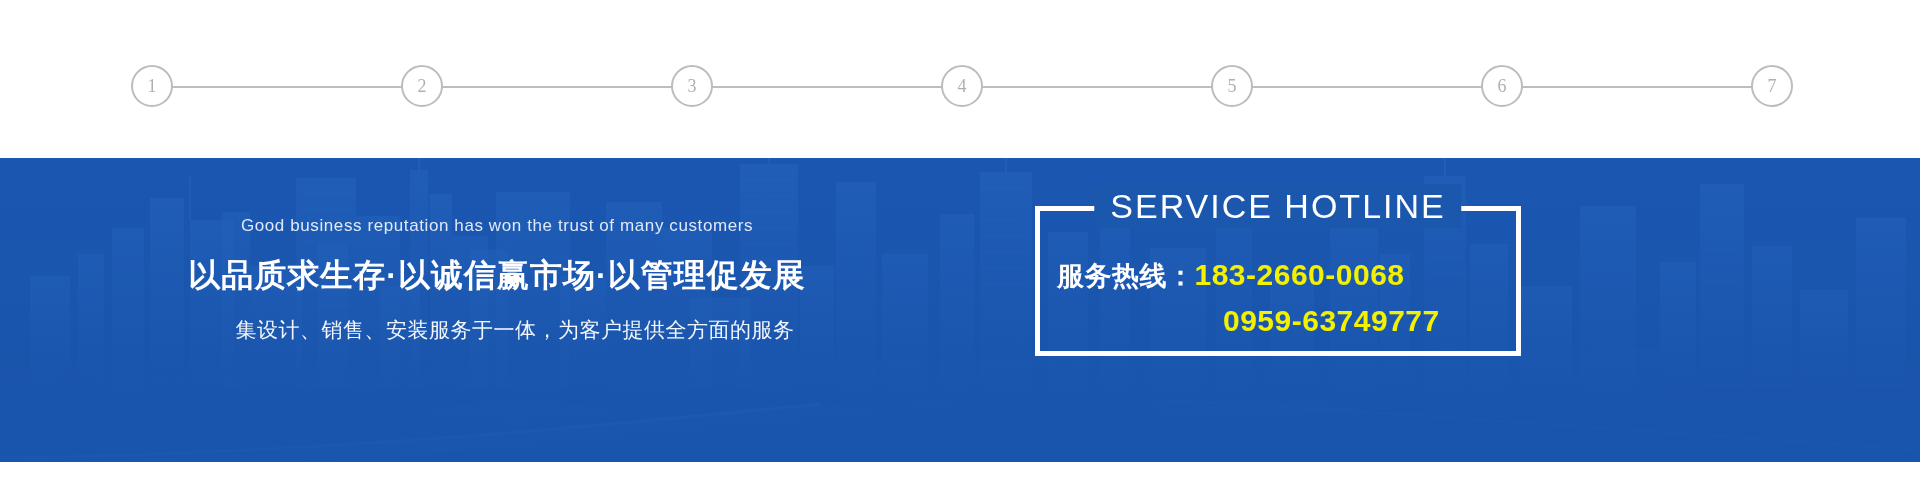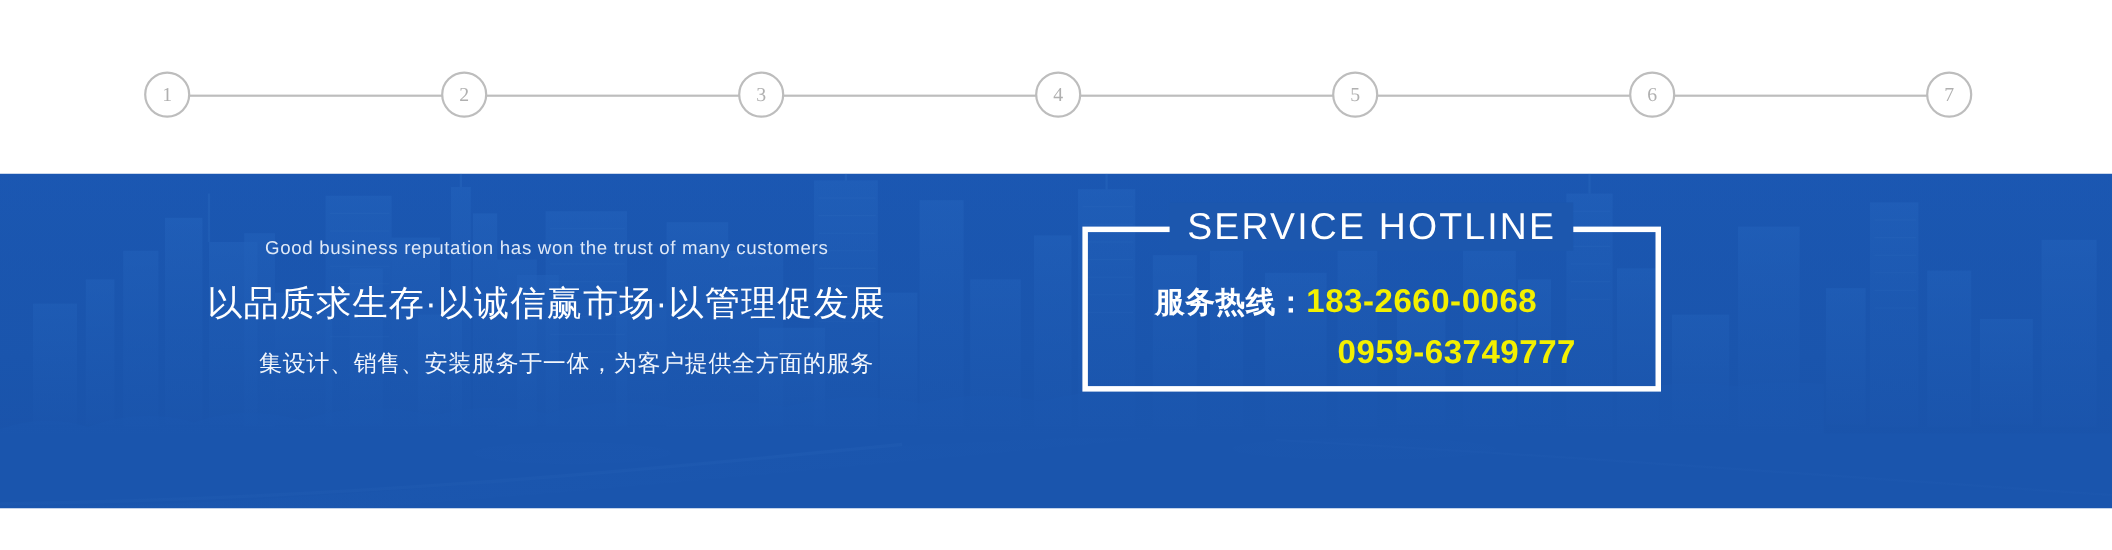--- a/index.html
+++ b/index.html
@@ -48,46 +48,46 @@
   .slogan {
     position:absolute; left:0px; top:58px; width:950px;
     text-align:center; color:#fff;padding-left:44px;
   }
   .slogan-en {
     font-size:17px; letter-spacing:.6px; color:#dfe9f7;
     font-weight:400; white-space:nowrap;
   }
   .slogan-main {
     margin-top:18px;
-    font-size:32px; font-weight:400; letter-spacing:1px;
+    font-size:32px; font-weight:700; letter-spacing:1px;
     color:#ffffff; white-space:nowrap;
   }
   .slogan-sub {
     margin-top:18px;
     font-size:21px; color:#f2f6fc; letter-spacing:.5px; white-space:nowrap;margin-left:36px;
   }
 
   
   .hotline {
-    position:absolute; left:984px; top:48px; width:526px; height:150px;
+    position:absolute; left:1035px; top:48px; width:486px; height:150px;
   }
   .hl-frame {
     position:absolute; inset:0;
     border:5px solid #ffffff;
   }
   .hl-title {
     position:absolute; left:50%; top:-22px; transform:translateX(-50%);
     background:#1c57ae;
     padding:0 16px;
     color:#ffffff; font-size:34px; line-height:44px; letter-spacing:2px;
     white-space:nowrap; font-weight:400;
   }
   .hl-body {
     position:absolute; left:0; right:0; top:46px;
-    padding-left:66px;
+    padding-left:22px;
     white-space:nowrap;
   }
   .hl-row { display:block; height:46px; line-height:46px; }
   .hl-label {
     color:#ffffff; font-size:27px; font-weight:700; letter-spacing:.5px;
   }
   .hl-num {
     color:#f3f000; font-size:30px; font-weight:700; letter-spacing:.5px;
   }
   .hl-row.second { padding-left:166px; }

